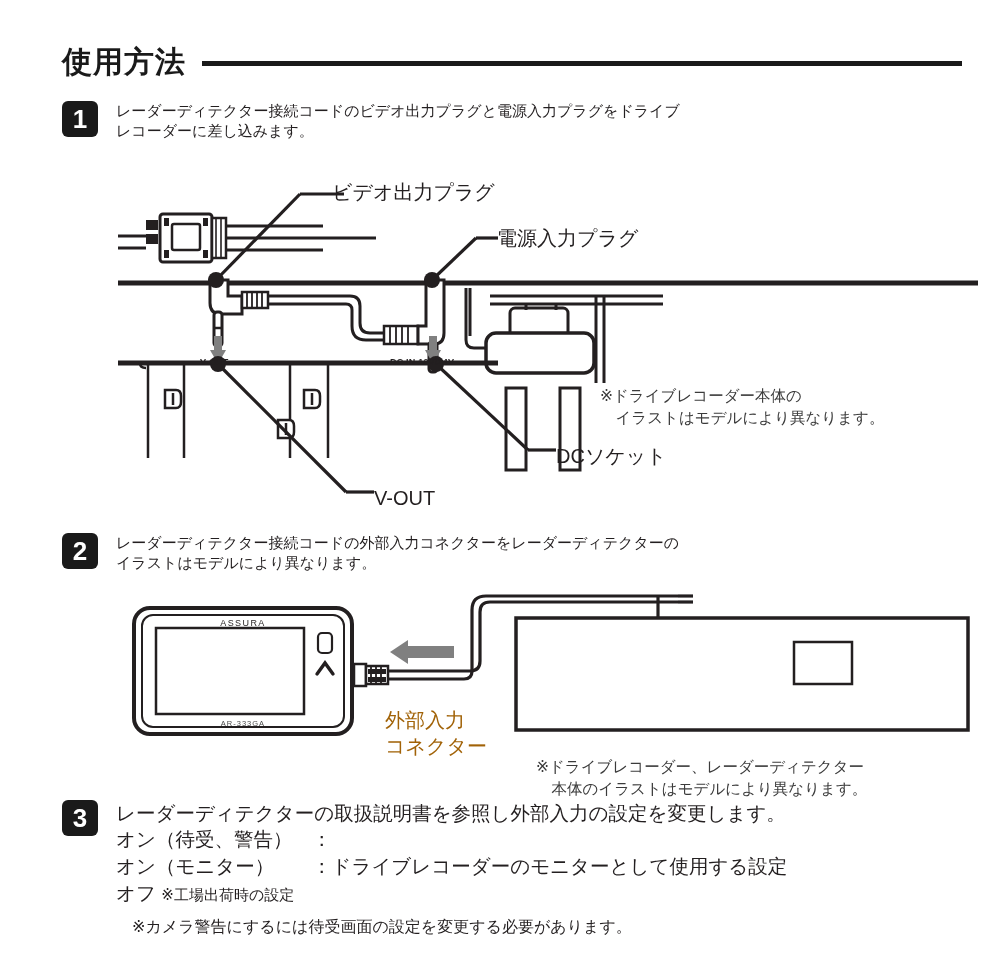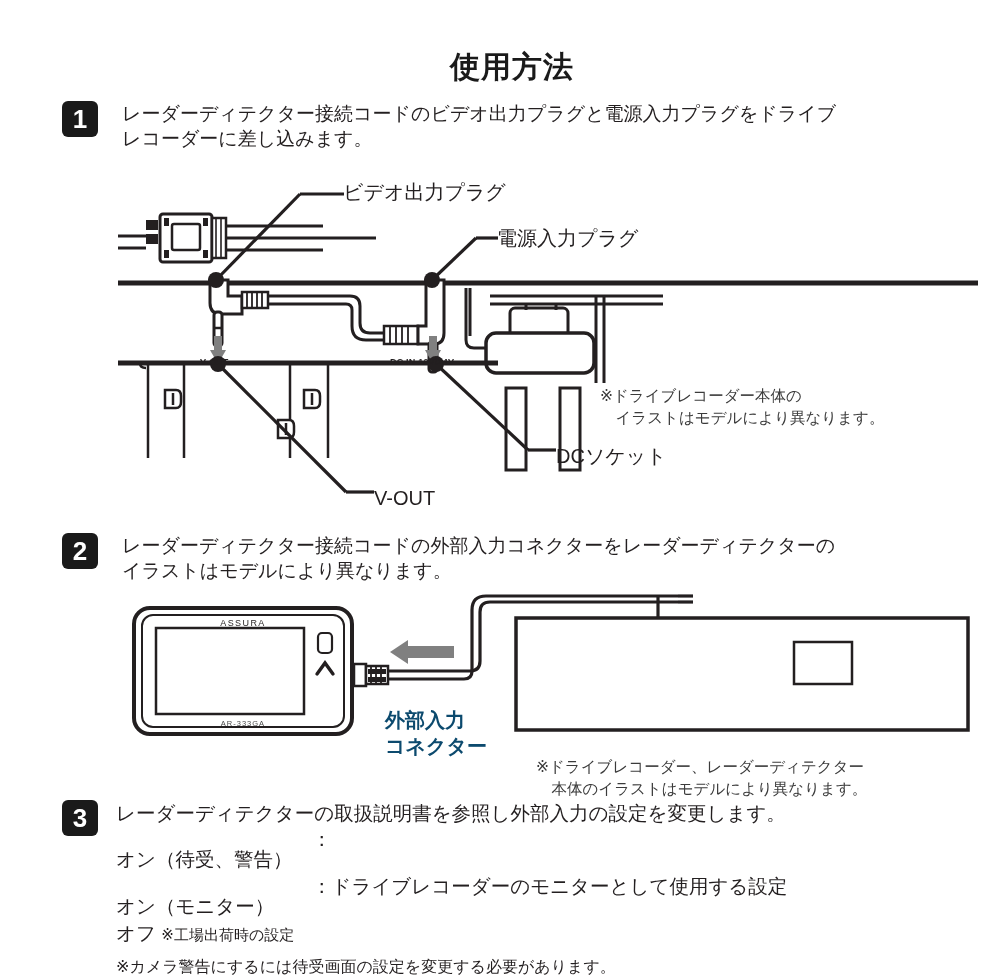--- a/index.html
+++ b/index.html
@@ -13,26 +13,25 @@
     position: relative;
     font-family: "Liberation Sans", "DejaVu Sans", sans-serif;
     color: #231f20;
     overflow: hidden;
   }
 
   
   .header {
     position: absolute;
     left: 62px;
-    top: 52px;
+    top: 40px;
     width: 900px;
     height: 44px;
     display: flex;
     align-items: center;
-    flex-direction: column;
   }
   .header-title {
     font-size: 30px;
     font-weight: bold;
     letter-spacing: 1px;
     color: #1a1a1a;
     white-space: nowrap;
     line-height: 1;
   }
   .header-rule {
@@ -57,22 +56,22 @@
     color: #ffffff;
     font-size: 26px;
     font-weight: bold;
     display: flex;
     align-items: center;
     justify-content: center;
     flex: 0 0 auto;
     line-height: 1;
   }
   .step-body {
-    margin-left: 24px;
-    font-size: 19px;
+    margin-left: 18px;
+    font-size: 15px;
     line-height: 1.33;
     color: #231f20;
     white-space: pre-line;
   }
 
   #step1 { left: 62px; top: 101px; }
   #step2 { left: 62px; top: 533px; }
   #step3 { left: 62px; top: 800px; }
 
   .step3-lines {
@@ -82,34 +81,35 @@
     font-size: 19.5px;
     line-height: 1.35;
     color: #231f20;
   }
   .s3-opt {
     font-size: 19.5px;
     line-height: 1.38;
     color: #231f20;
     display: flex;
   }
-  .s3-opt .k { display: inline-block; width: 196px; margin-top: 20px; }
+  .s3-opt .k { display: inline-block; width: 196px; }
   .s3-off {
     font-size: 19.5px;
     line-height: 1.38;
     color: #231f20;
   }
   .s3-off .small {
     font-size: 15px;
   }
   .s3-note {
     font-size: 16px;
     line-height: 1.4;
     margin-top: 9px;
     color: #231f20;
+    margin-left: 16px;
   }
 
   
   #fig1 {
     position: absolute;
     left: 118px;
     top: 168px;
     width: 860px;
     height: 350px;
   }
@@ -141,23 +141,23 @@
     margin-top: 40px;
   }
   #note1 { left: 600px; top: 345px; }
   #note2 { left: 536px; top: 716px; }
 
   .conn-label {
     position: absolute;
     left: 385px;
     top: 708px;
     font-size: 20px;
-    font-weight: bold;
+    font-weight: normal;
     line-height: 1.28;
-    color: #0c4a6e;
+    color: #a16207;
     white-space: pre-line;
   }
 </style>
 </head>
 <body>
 
 <div class="header">
   <div class="header-title">使用方法</div>
   <div class="header-rule"></div>
 </div>
@@ -275,21 +275,21 @@
 
     <line x1="100" y1="196" x2="228" y2="324"></line>
     <line x1="228" y1="324" x2="256" y2="324"></line>
   </g>
   <circle cx="98" cy="112" r="8" fill="#231f20"></circle>
   <circle cx="314" cy="112" r="8" fill="#231f20"></circle>
   <circle cx="100" cy="196" r="8" fill="#231f20"></circle>
   <circle cx="318" cy="196" r="8" fill="#231f20"></circle>
 </svg>
 
-<div class="fig-label" style="left:343px; top:180px;">ビデオ出力プラグ</div>
+<div class="fig-label" style="left:332px; top:180px;">ビデオ出力プラグ</div>
 <div class="fig-label" style="left:497px; top:226px;">電源入力プラグ</div>
 <div class="fig-label" style="left:556px; top:444px;">DCソケット</div>
 <div class="fig-label" style="left:374px; top:486px;">V-OUT</div>
 <div class="fig-label small-mono" style="left:200px; top:357px;">V-OUT</div>
 <div class="fig-label small-mono" style="left:390px; top:357px;">DC IN 12V/24V</div>
 
 <div class="note" id="note1">※ドライブレコーダー本体の
 　イラストはモデルにより異なります。</div>
 
 <div class="step" id="step2">

